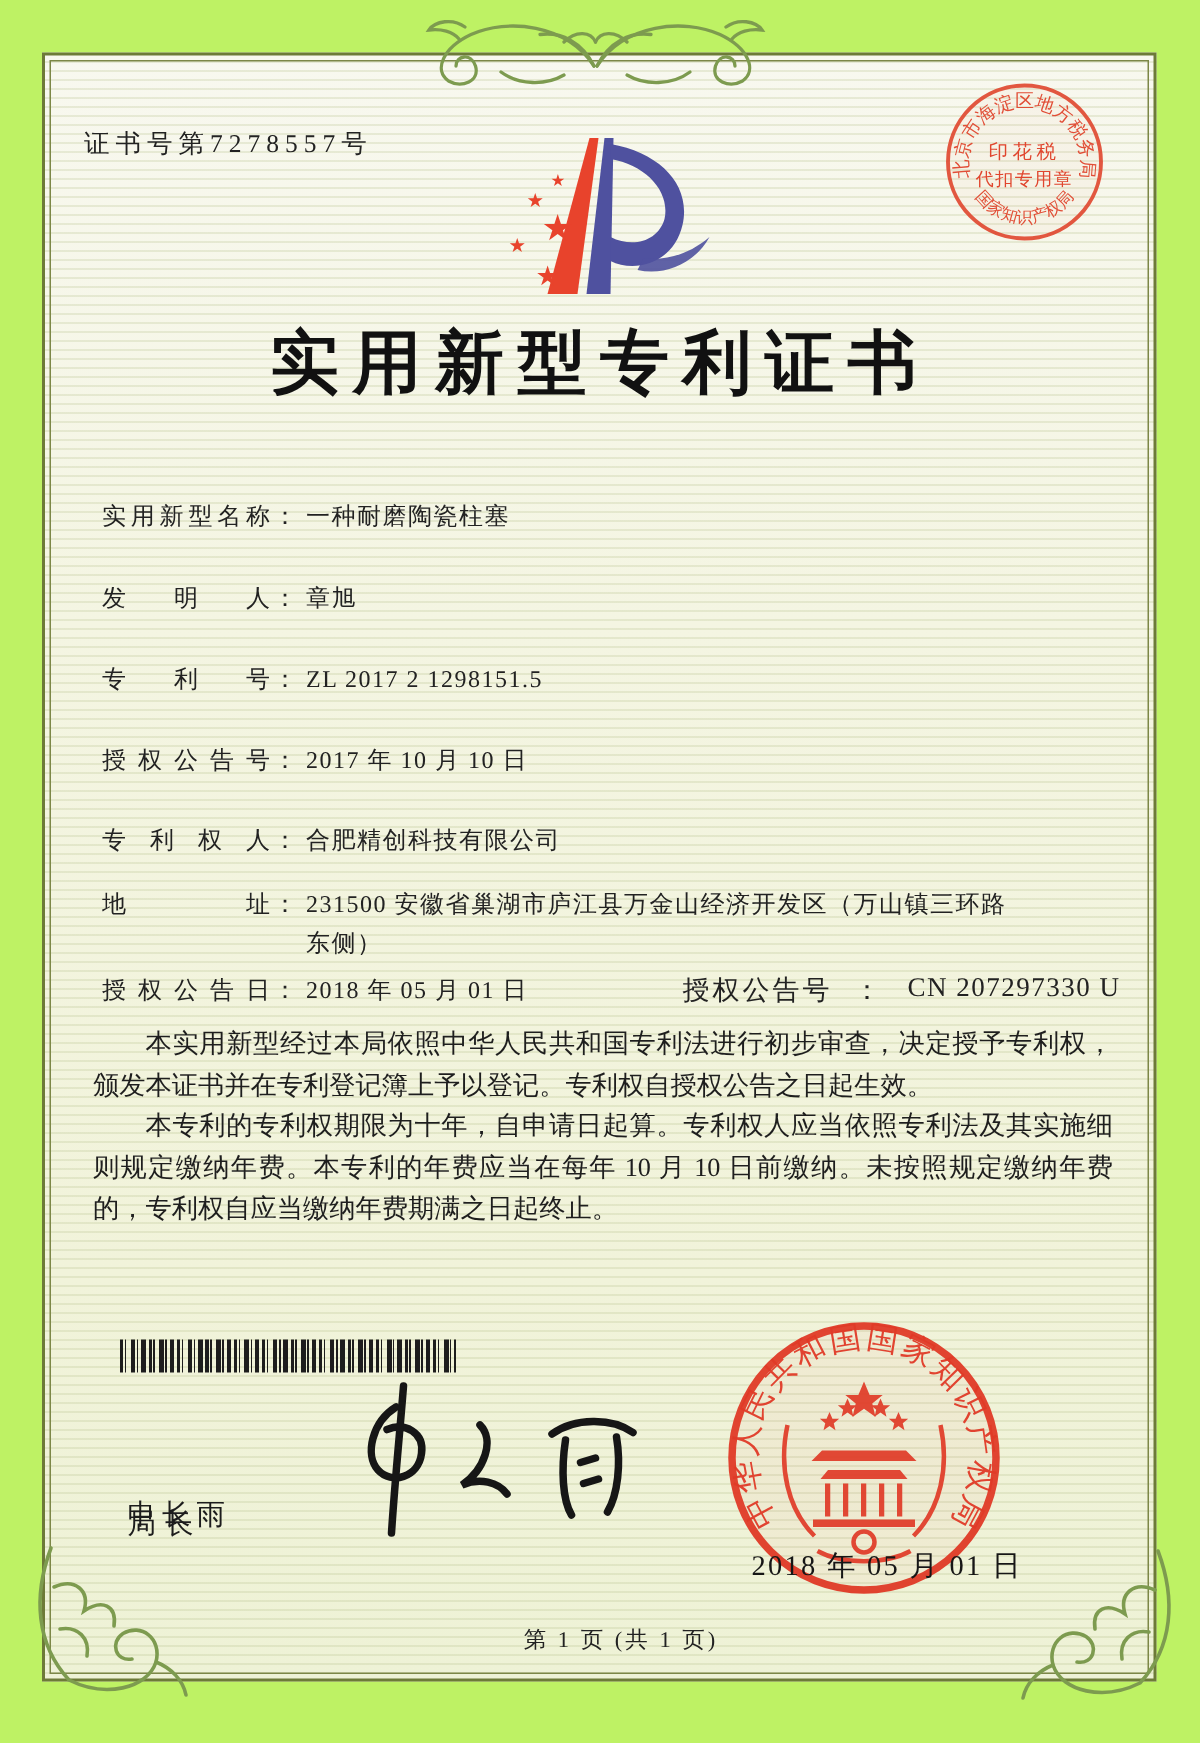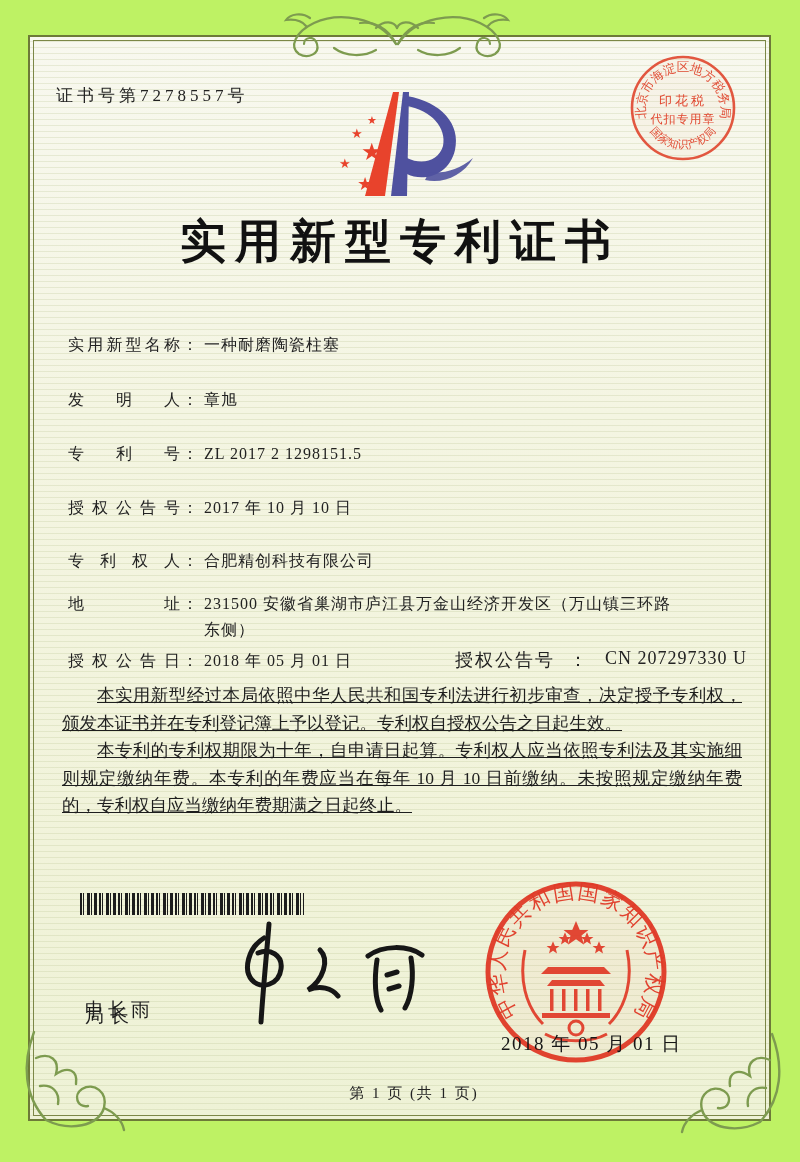--- a/index.html
+++ b/index.html
@@ -25,21 +25,21 @@
   .field-row{position:absolute;left:68px;display:flex;font-size:16px;color:#222;line-height:26px;}
   .flabel{display:inline-block;width:112px;text-align:justify;text-align-last:justify;}
   .fcolon{display:inline-block;margin:0 6px 0 2px;}
   .fvalue{display:inline-block;letter-spacing:1px;}
   .fvalue.wrap{width:468px;}
   .grant-no{position:absolute;left:455px;top:648px;font-size:18px;color:#222;display:flex;gap:12px;}
   .grant-no .flabel{width:auto;letter-spacing:2px;}
 
   .paragraphs{position:absolute;left:62px;top:682px;width:680px;font-size:17.5px;
     line-height:27.5px;text-align:justify;color:#1e1e1e;}
-  .paragraphs p{margin:0;text-indent:2em;text-decoration:underline;}
+  .paragraphs p{margin:0;text-indent:2em;}
 
   .barcode{position:absolute;left:80px;top:893px;width:224px;height:22px;
     background:repeating-linear-gradient(90deg,
       #1d1d1d 0 2px,rgba(0,0,0,0) 2px 3px,
       #1d1d1d 3px 4px,rgba(0,0,0,0) 4px 7px,
       #1d1d1d 7px 10px,rgba(0,0,0,0) 10px 11px,
       #1d1d1d 11px 12px,rgba(0,0,0,0) 12px 14px,
       #1d1d1d 14px 17px,rgba(0,0,0,0) 17px 19px);}
 
   .issuer-title{position:absolute;left:85px;top:1003px;font-size:19px;letter-spacing:6px;}

